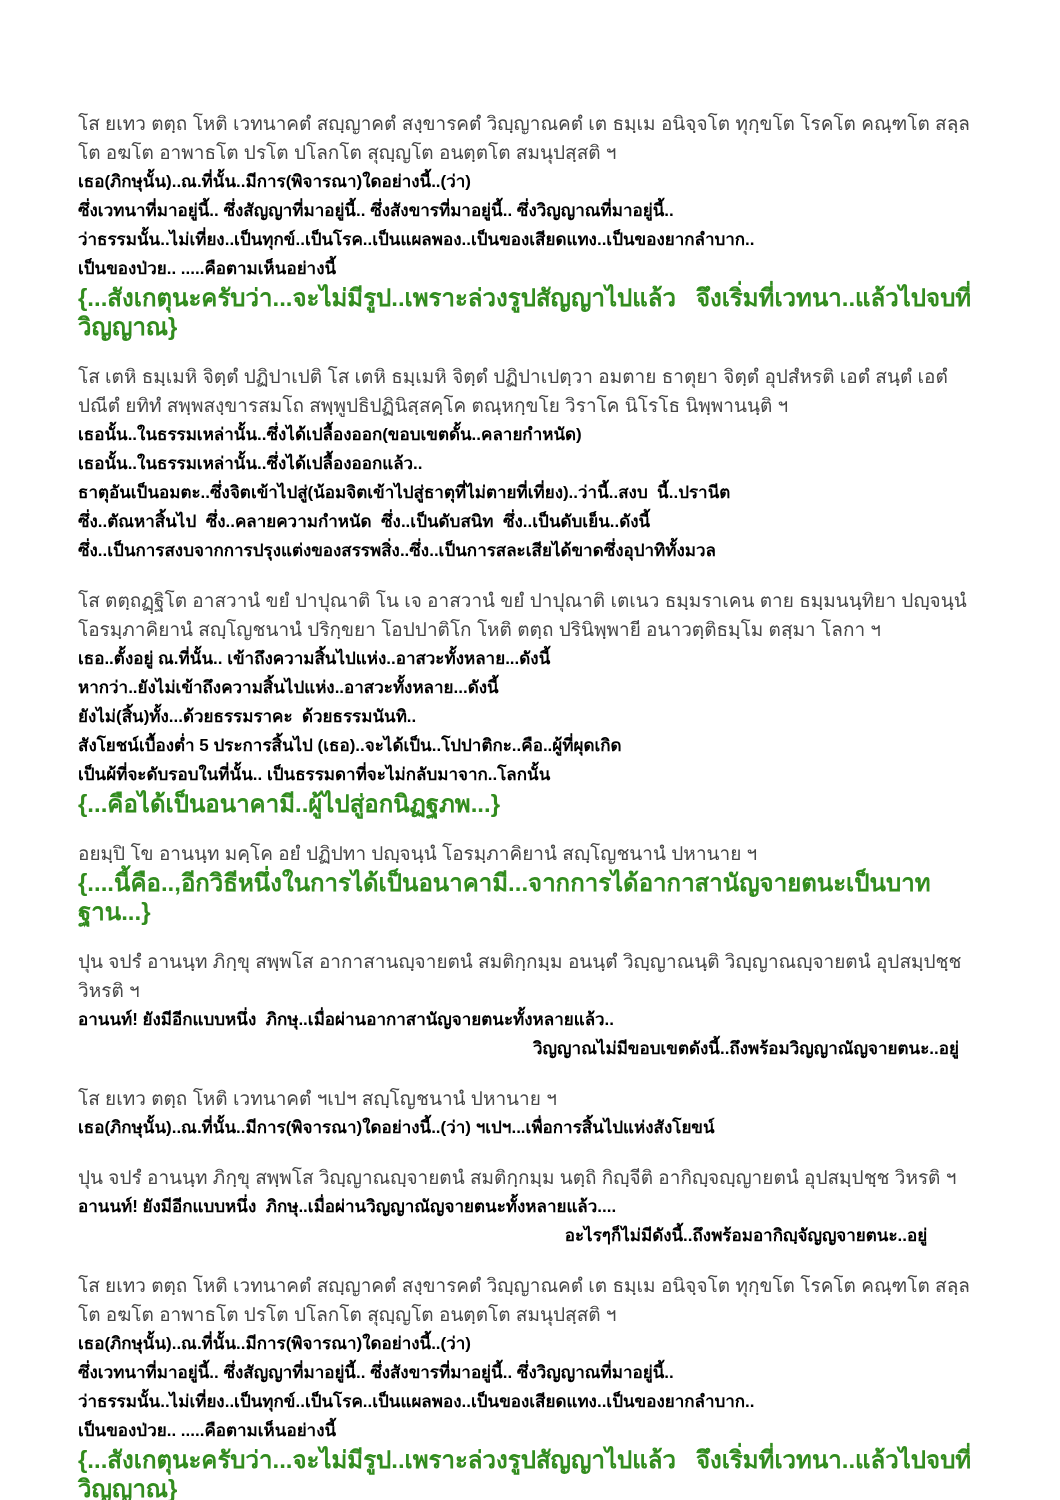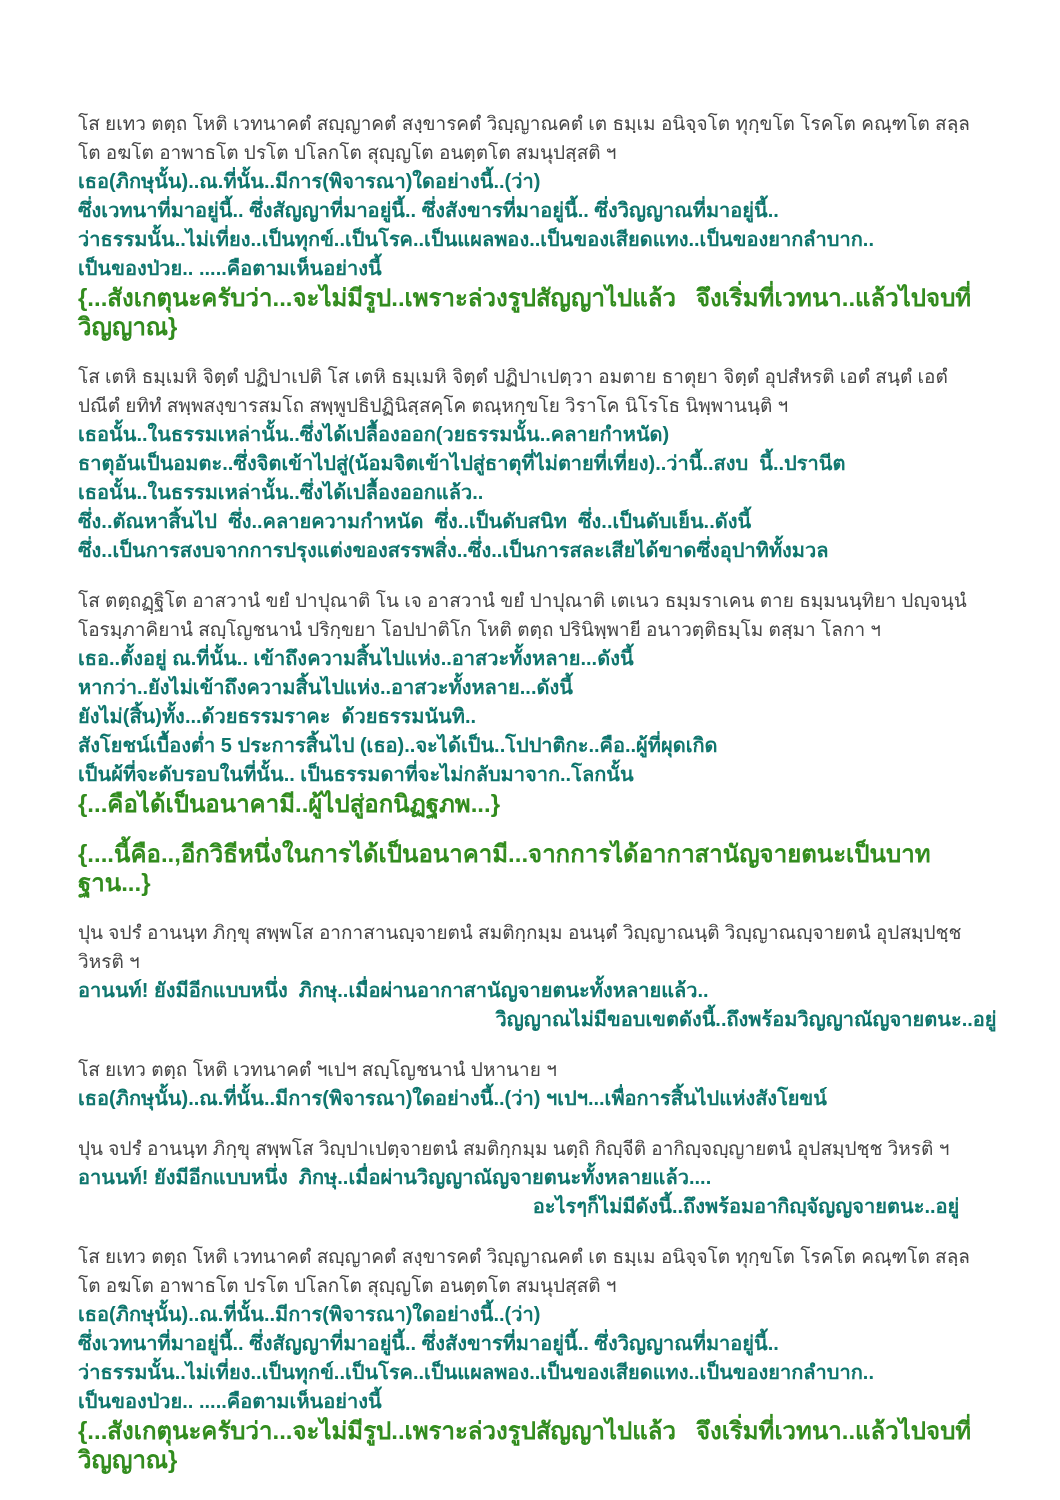--- a/index.html
+++ b/index.html
@@ -23,22 +23,22 @@
     white-space: pre-wrap;
     line-height: 29px;
     min-height: 29px;
   }
   .pali {
     color: #474747;
     font-size: 19px;
     font-weight: normal;
   }
   .thai {
-    color: #0f766e;
-    font-size: 20px;
+    color: #000000;
+    font-size: 17px;
     font-weight: bold;
   }
   .note {
     color: #328c1e;
     font-size: 24px;
     font-weight: bold;
   }
   .indent {
     padding-left: 412px;
     text-align: center;
@@ -55,56 +55,57 @@
     <div class="line thai">เธอ(ภิกษุนั้น)..ณ.ที่นั้น..มีการ(พิจารณา)ใดอย่างนี้..(ว่า)</div>
     <div class="line thai">ซึ่งเวทนาที่มาอยู่นี้.. ซึ่งสัญญาที่มาอยู่นี้.. ซึ่งสังขารที่มาอยู่นี้.. ซึ่งวิญญาณที่มาอยู่นี้..</div>
     <div class="line thai">ว่าธรรมนั้น..ไม่เที่ยง..เป็นทุกข์..เป็นโรค..เป็นแผลพอง..เป็นของเสียดแทง..เป็นของยากลำบาก..</div>
     <div class="line thai">เป็นของป่วย.. .....คือตามเห็นอย่างนี้</div>
     <div class="line note">{...สังเกตุนะครับว่า...จะไม่มีรูป..เพราะล่วงรูปสัญญาไปแล้ว   จึงเริ่มที่เวทนา..แล้วไปจบที่วิญญาณ}</div>
   </section>
 
   <section class="para">
     <div class="line pali">โส เตหิ ธมฺเมหิ จิตฺตํ ปฏิปาเปติ โส เตหิ ธมฺเมหิ จิตฺตํ ปฏิปาเปตฺวา อมตาย ธาตุยา จิตฺตํ อุปสํหรติ เอตํ สนฺตํ เอตํ</div>
     <div class="line pali">ปณีตํ ยทิทํ สพฺพสงฺขารสมโถ สพฺพูปธิปฏินิสฺสคฺโค ตณฺหกฺขโย วิราโค นิโรโธ นิพฺพานนฺติ ฯ</div>
-    <div class="line thai">เธอนั้น..ในธรรมเหล่านั้น..ซึ่งได้เปลื้องออก(วยธรรมนั้น..คลายกำหนัด)</div>
+    <div class="line thai">เธอนั้น..ในธรรมเหล่านั้น..ซึ่งได้เปลื้องออก(ขอบเขตดั้น..คลายกำหนัด)</div>
+    <div class="line thai">เธอนั้น..ในธรรมเหล่านั้น..ซึ่งได้เปลื้องออกแล้ว..</div>
     <div class="line thai">ธาตุอันเป็นอมตะ..ซึ่งจิตเข้าไปสู่(น้อมจิตเข้าไปสู่ธาตุที่ไม่ตายที่เที่ยง)..ว่านี้..สงบ  นี้..ปรานีต</div>
-    <div class="line thai">เธอนั้น..ในธรรมเหล่านั้น..ซึ่งได้เปลื้องออกแล้ว..</div>
     <div class="line thai">ซึ่ง..ตัณหาสิ้นไป  ซึ่ง..คลายความกำหนัด  ซึ่ง..เป็นดับสนิท  ซึ่ง..เป็นดับเย็น..ดังนี้</div>
     <div class="line thai">ซึ่ง..เป็นการสงบจากการปรุงแต่งของสรรพสิ่ง..ซึ่ง..เป็นการสละเสียได้ขาดซึ่งอุปาทิทั้งมวล</div>
   </section>
 
   <section class="para">
     <div class="line pali">โส ตตฺถฏฺฐิโต อาสวานํ ขยํ ปาปุณาติ โน เจ อาสวานํ ขยํ ปาปุณาติ เตเนว ธมฺมราเคน ตาย ธมฺมนนฺทิยา ปญฺจนฺนํ</div>
     <div class="line pali">โอรมฺภาคิยานํ สญฺโญชนานํ ปริกฺขยา โอปปาติโก โหติ ตตฺถ ปรินิพฺพายี อนาวตฺติธมฺโม ตสฺมา โลกา ฯ</div>
     <div class="line thai">เธอ..ตั้งอยู่ ณ.ที่นั้น.. เข้าถึงความสิ้นไปแห่ง..อาสวะทั้งหลาย...ดังนี้</div>
     <div class="line thai">หากว่า..ยังไม่เข้าถึงความสิ้นไปแห่ง..อาสวะทั้งหลาย...ดังนี้</div>
     <div class="line thai">ยังไม่(สิ้น)ทั้ง...ด้วยธรรมราคะ  ด้วยธรรมนันทิ..</div>
     <div class="line thai">สังโยชน์เบื้องต่ำ 5 ประการสิ้นไป (เธอ)..จะได้เป็น..โปปาติกะ..คือ..ผู้ที่ผุดเกิด</div>
     <div class="line thai">เป็นผ้ที่จะดับรอบในที่นั้น.. เป็นธรรมดาที่จะไม่กลับมาจาก..โลกนั้น</div>
     <div class="line note">{...คือได้เป็นอนาคามี..ผู้ไปสู่อกนิฏฐภพ...}</div>
   </section>
 
   <section class="para">
+    <div class="line pali">อยมฺปิ โข อานนฺท มคฺโค อยํ ปฏิปทา ปญฺจนฺนํ โอรมฺภาคิยานํ สญฺโญชนานํ ปหานาย ฯ</div>
     <div class="line note">{....นี้คือ..,อีกวิธีหนึ่งในการได้เป็นอนาคามี...จากการได้อากาสานัญจายตนะเป็นบาทฐาน...}</div>
   </section>
 
   <section class="para">
     <div class="line pali">ปุน จปรํ อานนฺท ภิกฺขุ สพฺพโส อากาสานญฺจายตนํ สมติกฺกมฺม อนนฺตํ วิญฺญาณนฺติ วิญฺญาณญฺจายตนํ อุปสมฺปชฺช</div>
     <div class="line pali">วิหรติ ฯ</div>
     <div class="line thai">อานนท์! ยังมีอีกแบบหนึ่ง  ภิกษุ..เมื่อผ่านอากาสานัญจายตนะทั้งหลายแล้ว..</div>
     <div class="line thai indent">วิญญาณไม่มีขอบเขตดังนี้..ถึงพร้อมวิญญาณัญจายตนะ..อยู่</div>
   </section>
 
   <section class="para">
     <div class="line pali">โส ยเทว ตตฺถ โหติ เวทนาคตํ ฯเปฯ สญฺโญชนานํ ปหานาย ฯ</div>
     <div class="line thai">เธอ(ภิกษุนั้น)..ณ.ที่นั้น..มีการ(พิจารณา)ใดอย่างนี้..(ว่า) ฯเปฯ...เพื่อการสิ้นไปแห่งสังโยขน์</div>
   </section>
 
   <section class="para">
-    <div class="line pali">ปุน จปรํ อานนฺท ภิกฺขุ สพฺพโส วิญฺปาเปตฺจายตนํ สมติกฺกมฺม นตฺถิ กิญฺจีติ อากิญฺจญฺญายตนํ อุปสมฺปชฺช วิหรติ ฯ</div>
+    <div class="line pali">ปุน จปรํ อานนฺท ภิกฺขุ สพฺพโส วิญฺญาณญฺจายตนํ สมติกฺกมฺม นตฺถิ กิญฺจีติ อากิญฺจญฺญายตนํ อุปสมฺปชฺช วิหรติ ฯ</div>
     <div class="line thai">อานนท์! ยังมีอีกแบบหนึ่ง  ภิกษุ..เมื่อผ่านวิญญาณัญจายตนะทั้งหลายแล้ว....</div>
     <div class="line thai indent">อะไรๆก็ไม่มีดังนี้..ถึงพร้อมอากิญฺจัญญจายตนะ..อยู่</div>
   </section>
 
   <section class="para">
     <div class="line pali">โส ยเทว ตตฺถ โหติ เวทนาคตํ สญฺญาคตํ สงฺขารคตํ วิญฺญาณคตํ เต ธมฺเม อนิจฺจโต ทุกฺขโต โรคโต คณฺฑโต สลฺล</div>
     <div class="line pali">โต อฆโต อาพาธโต ปรโต ปโลกโต สุญฺญโต อนตฺตโต สมนุปสฺสติ ฯ</div>
     <div class="line thai">เธอ(ภิกษุนั้น)..ณ.ที่นั้น..มีการ(พิจารณา)ใดอย่างนี้..(ว่า)</div>
     <div class="line thai">ซึ่งเวทนาที่มาอยู่นี้.. ซึ่งสัญญาที่มาอยู่นี้.. ซึ่งสังขารที่มาอยู่นี้.. ซึ่งวิญญาณที่มาอยู่นี้..</div>
     <div class="line thai">ว่าธรรมนั้น..ไม่เที่ยง..เป็นทุกข์..เป็นโรค..เป็นแผลพอง..เป็นของเสียดแทง..เป็นของยากลำบาก..</div>

